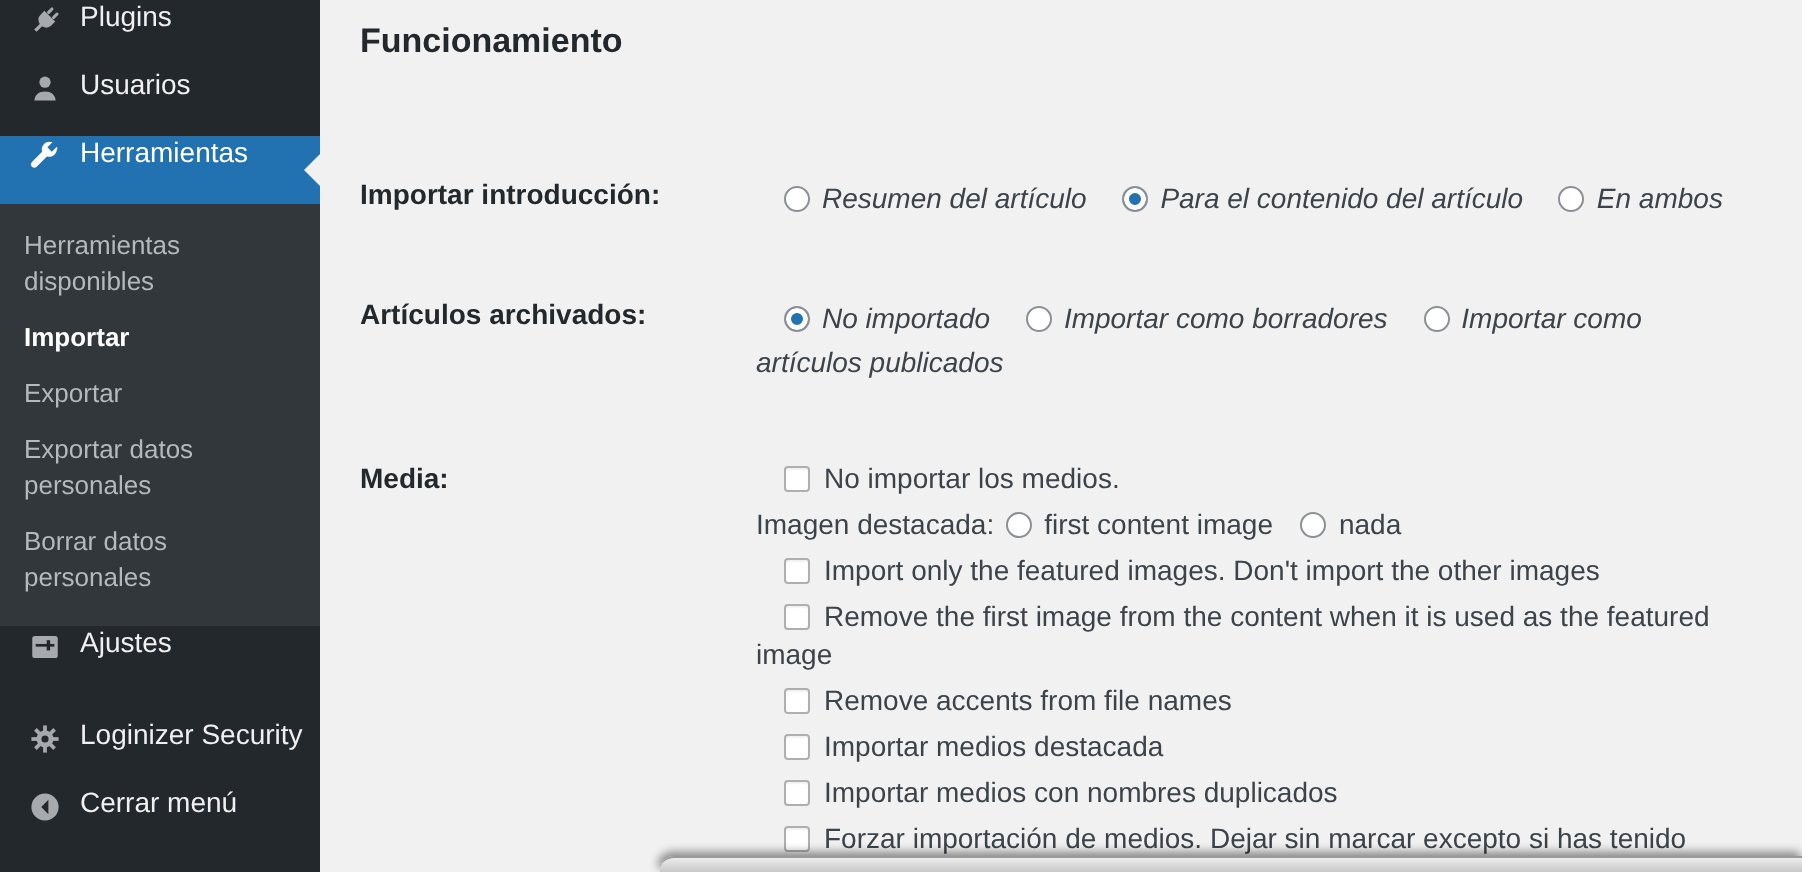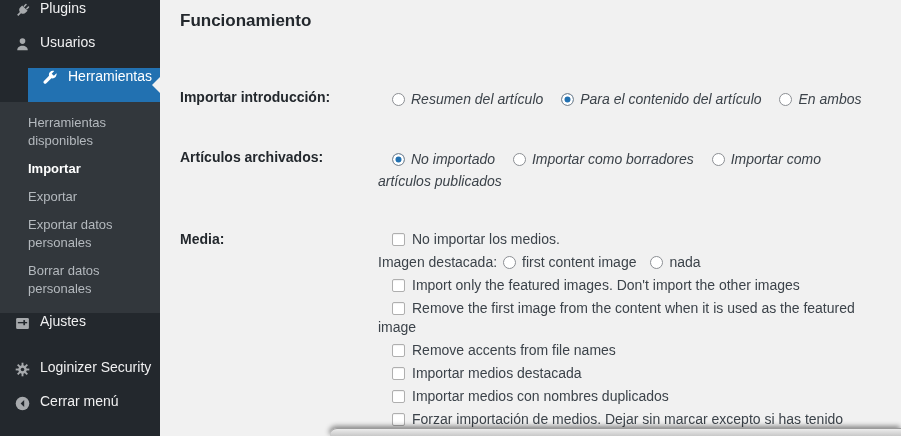--- a/index.html
+++ b/index.html
@@ -16,29 +16,29 @@
     background:#23282d; color:#eeeeee; user-select:none;
   }
   .menu-item {
     position:relative; display:flex; align-items:flex-start;
     height:34px; padding-left:8px; font-size:14px; cursor:pointer; color:#f0f0f1;
   }
   .menu-item .icon {
     width:20px; height:20px; margin:0 8px 0 4px; color:#a7aaad;
     display:flex; align-items:center; justify-content:center; flex:none;
   }
-  .menu-item.active { background:#2271b1; color:#fff;margin-left:28px; }
+  .menu-item.active { background:#2271b1; color:#fff; }
   .menu-item.active .icon { color:#fff; }
   .menu-item.active::after {
     content:""; position:absolute; right:0; top:50%; margin-top:-8px;
     border:8px solid transparent; border-right-color:#f1f1f1;
   }
   .submenu { background:#32373c; padding:7px 0 10px; }
   .submenu-item {
-    padding:5px 28px; font-size:13px; line-height:18px;
+    padding:5px 12px; font-size:13px; line-height:18px;
     color:#b4b9be; cursor:pointer;
   }
   .submenu-item.current { color:#ffffff; font-weight:700; }
   .mi-loginizer { margin-top:12px; }
 
   
   .content { position:absolute; left:160px; top:0; right:0; bottom:0; padding:10px 0 4px 20px; }
   .page-title {
     font-size:17px; font-weight:700; color:#23282d; margin:0; line-height:21px;
   }

